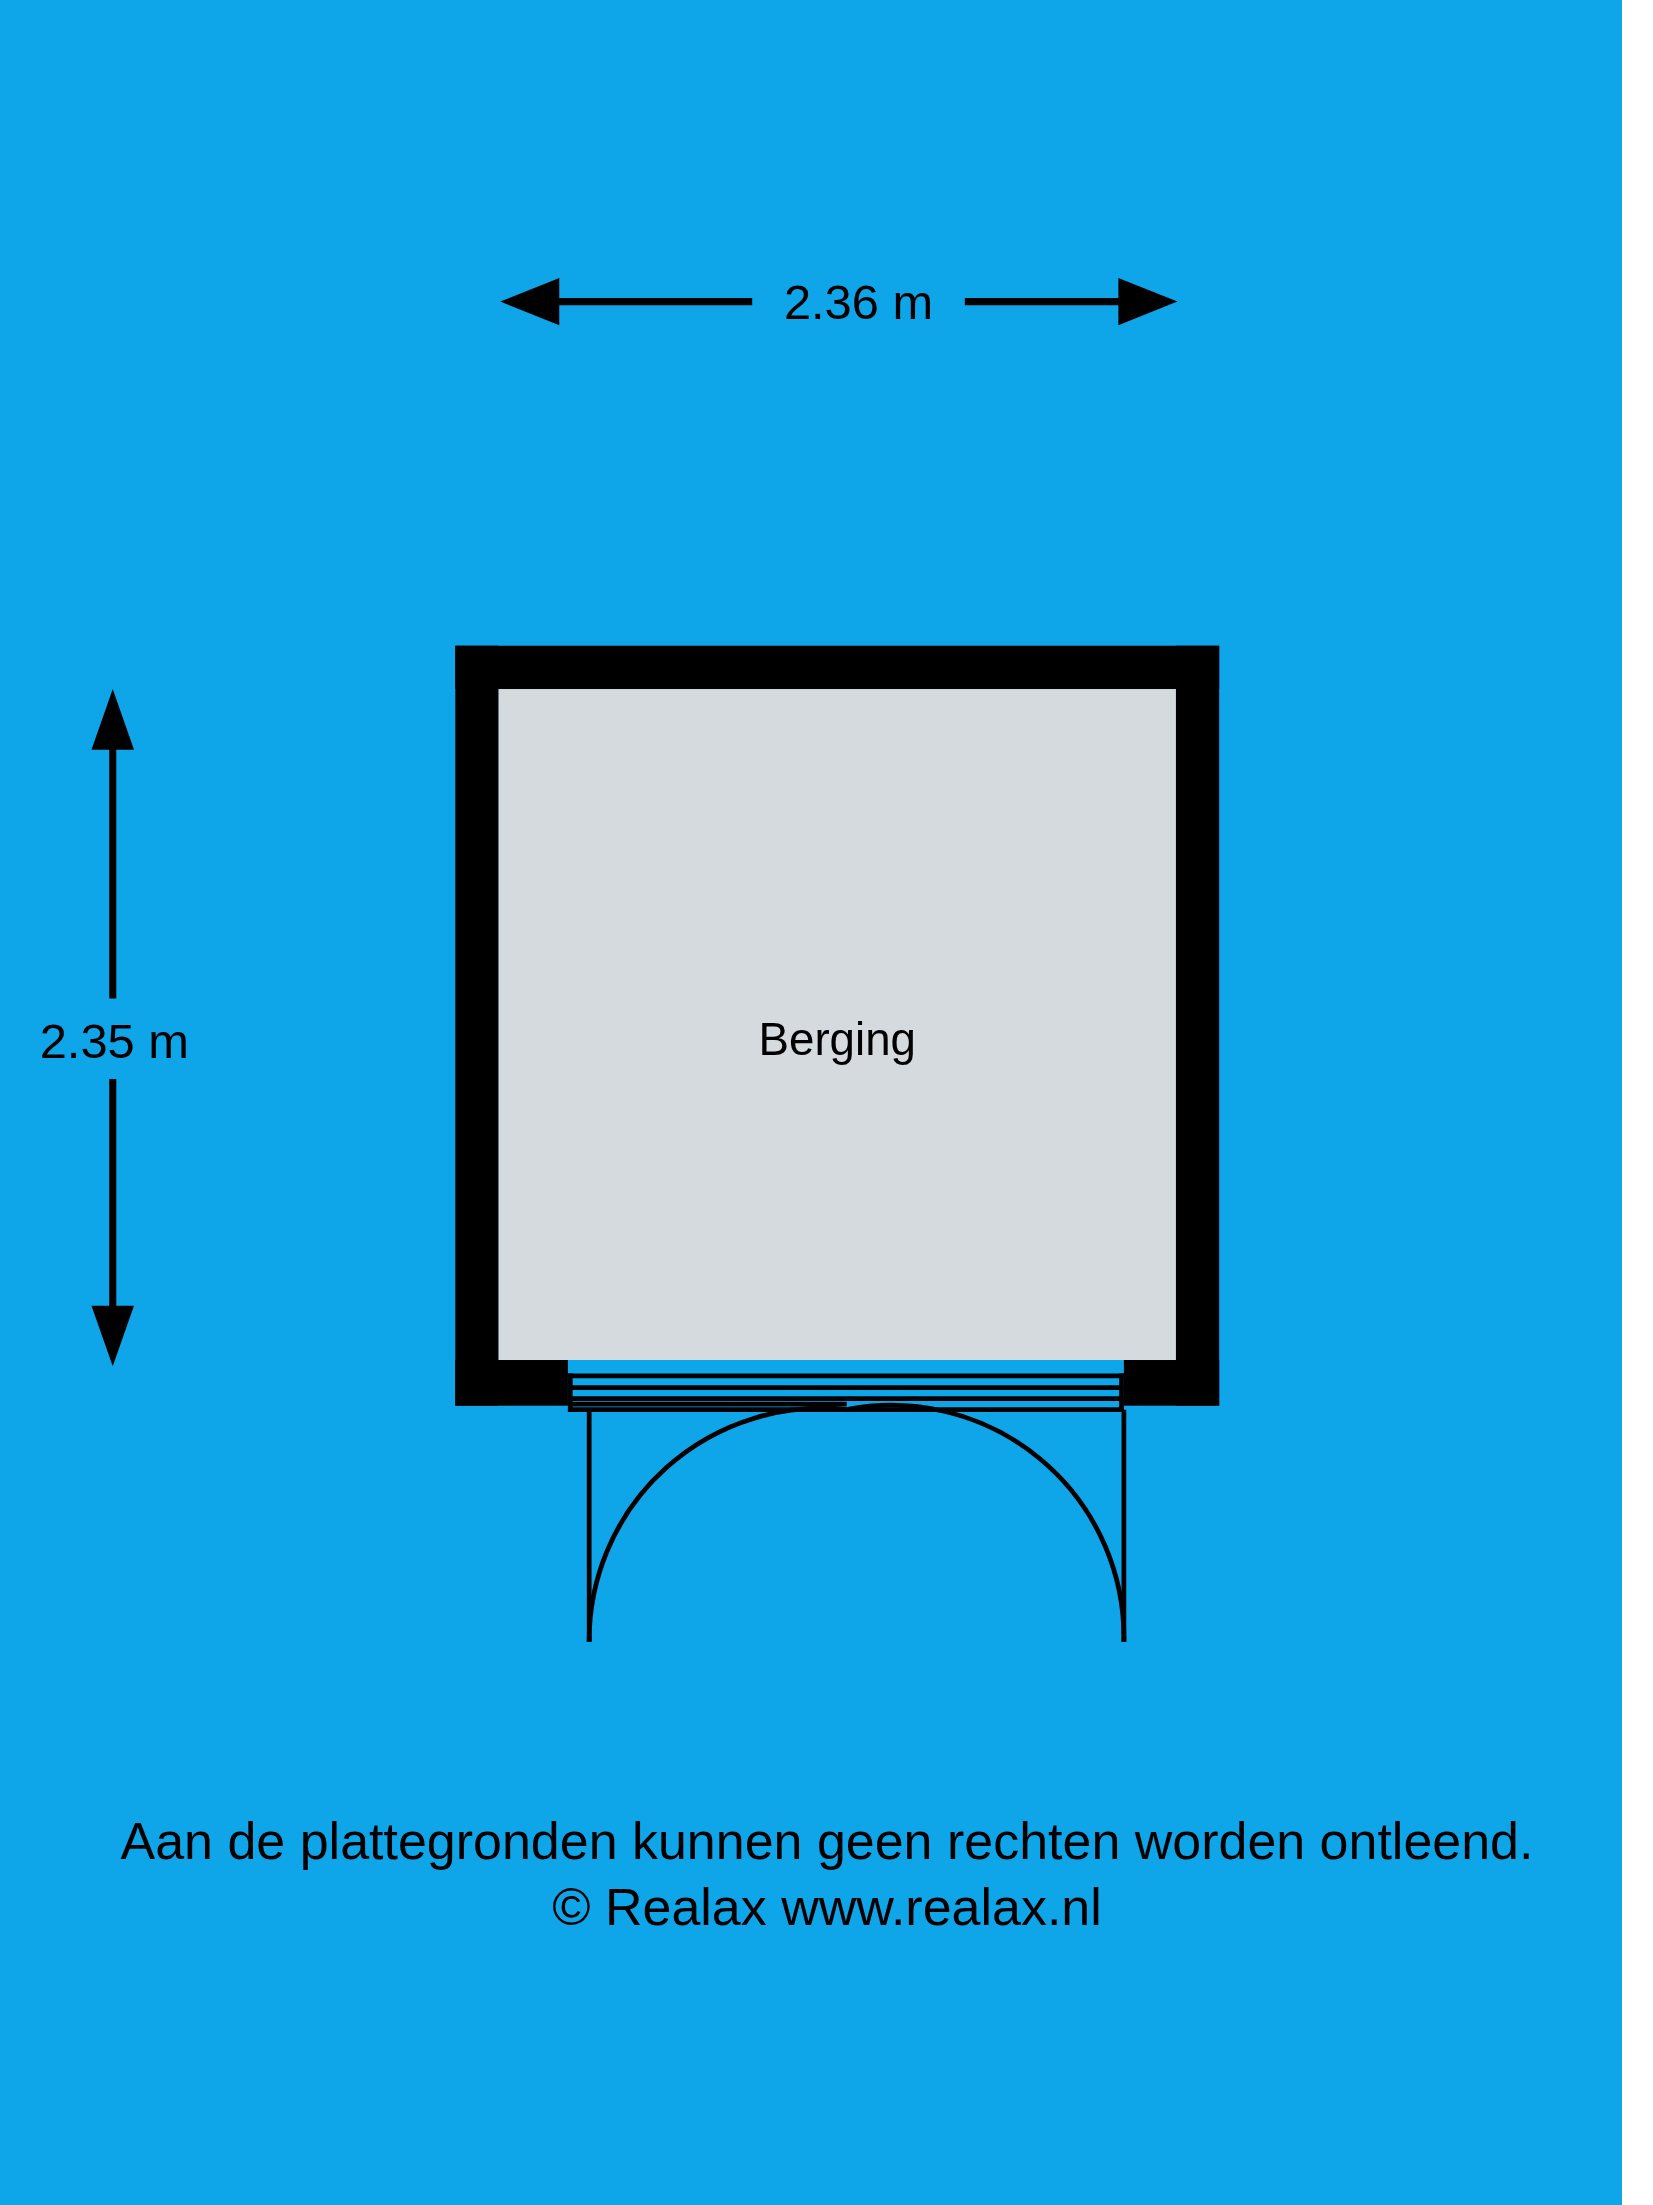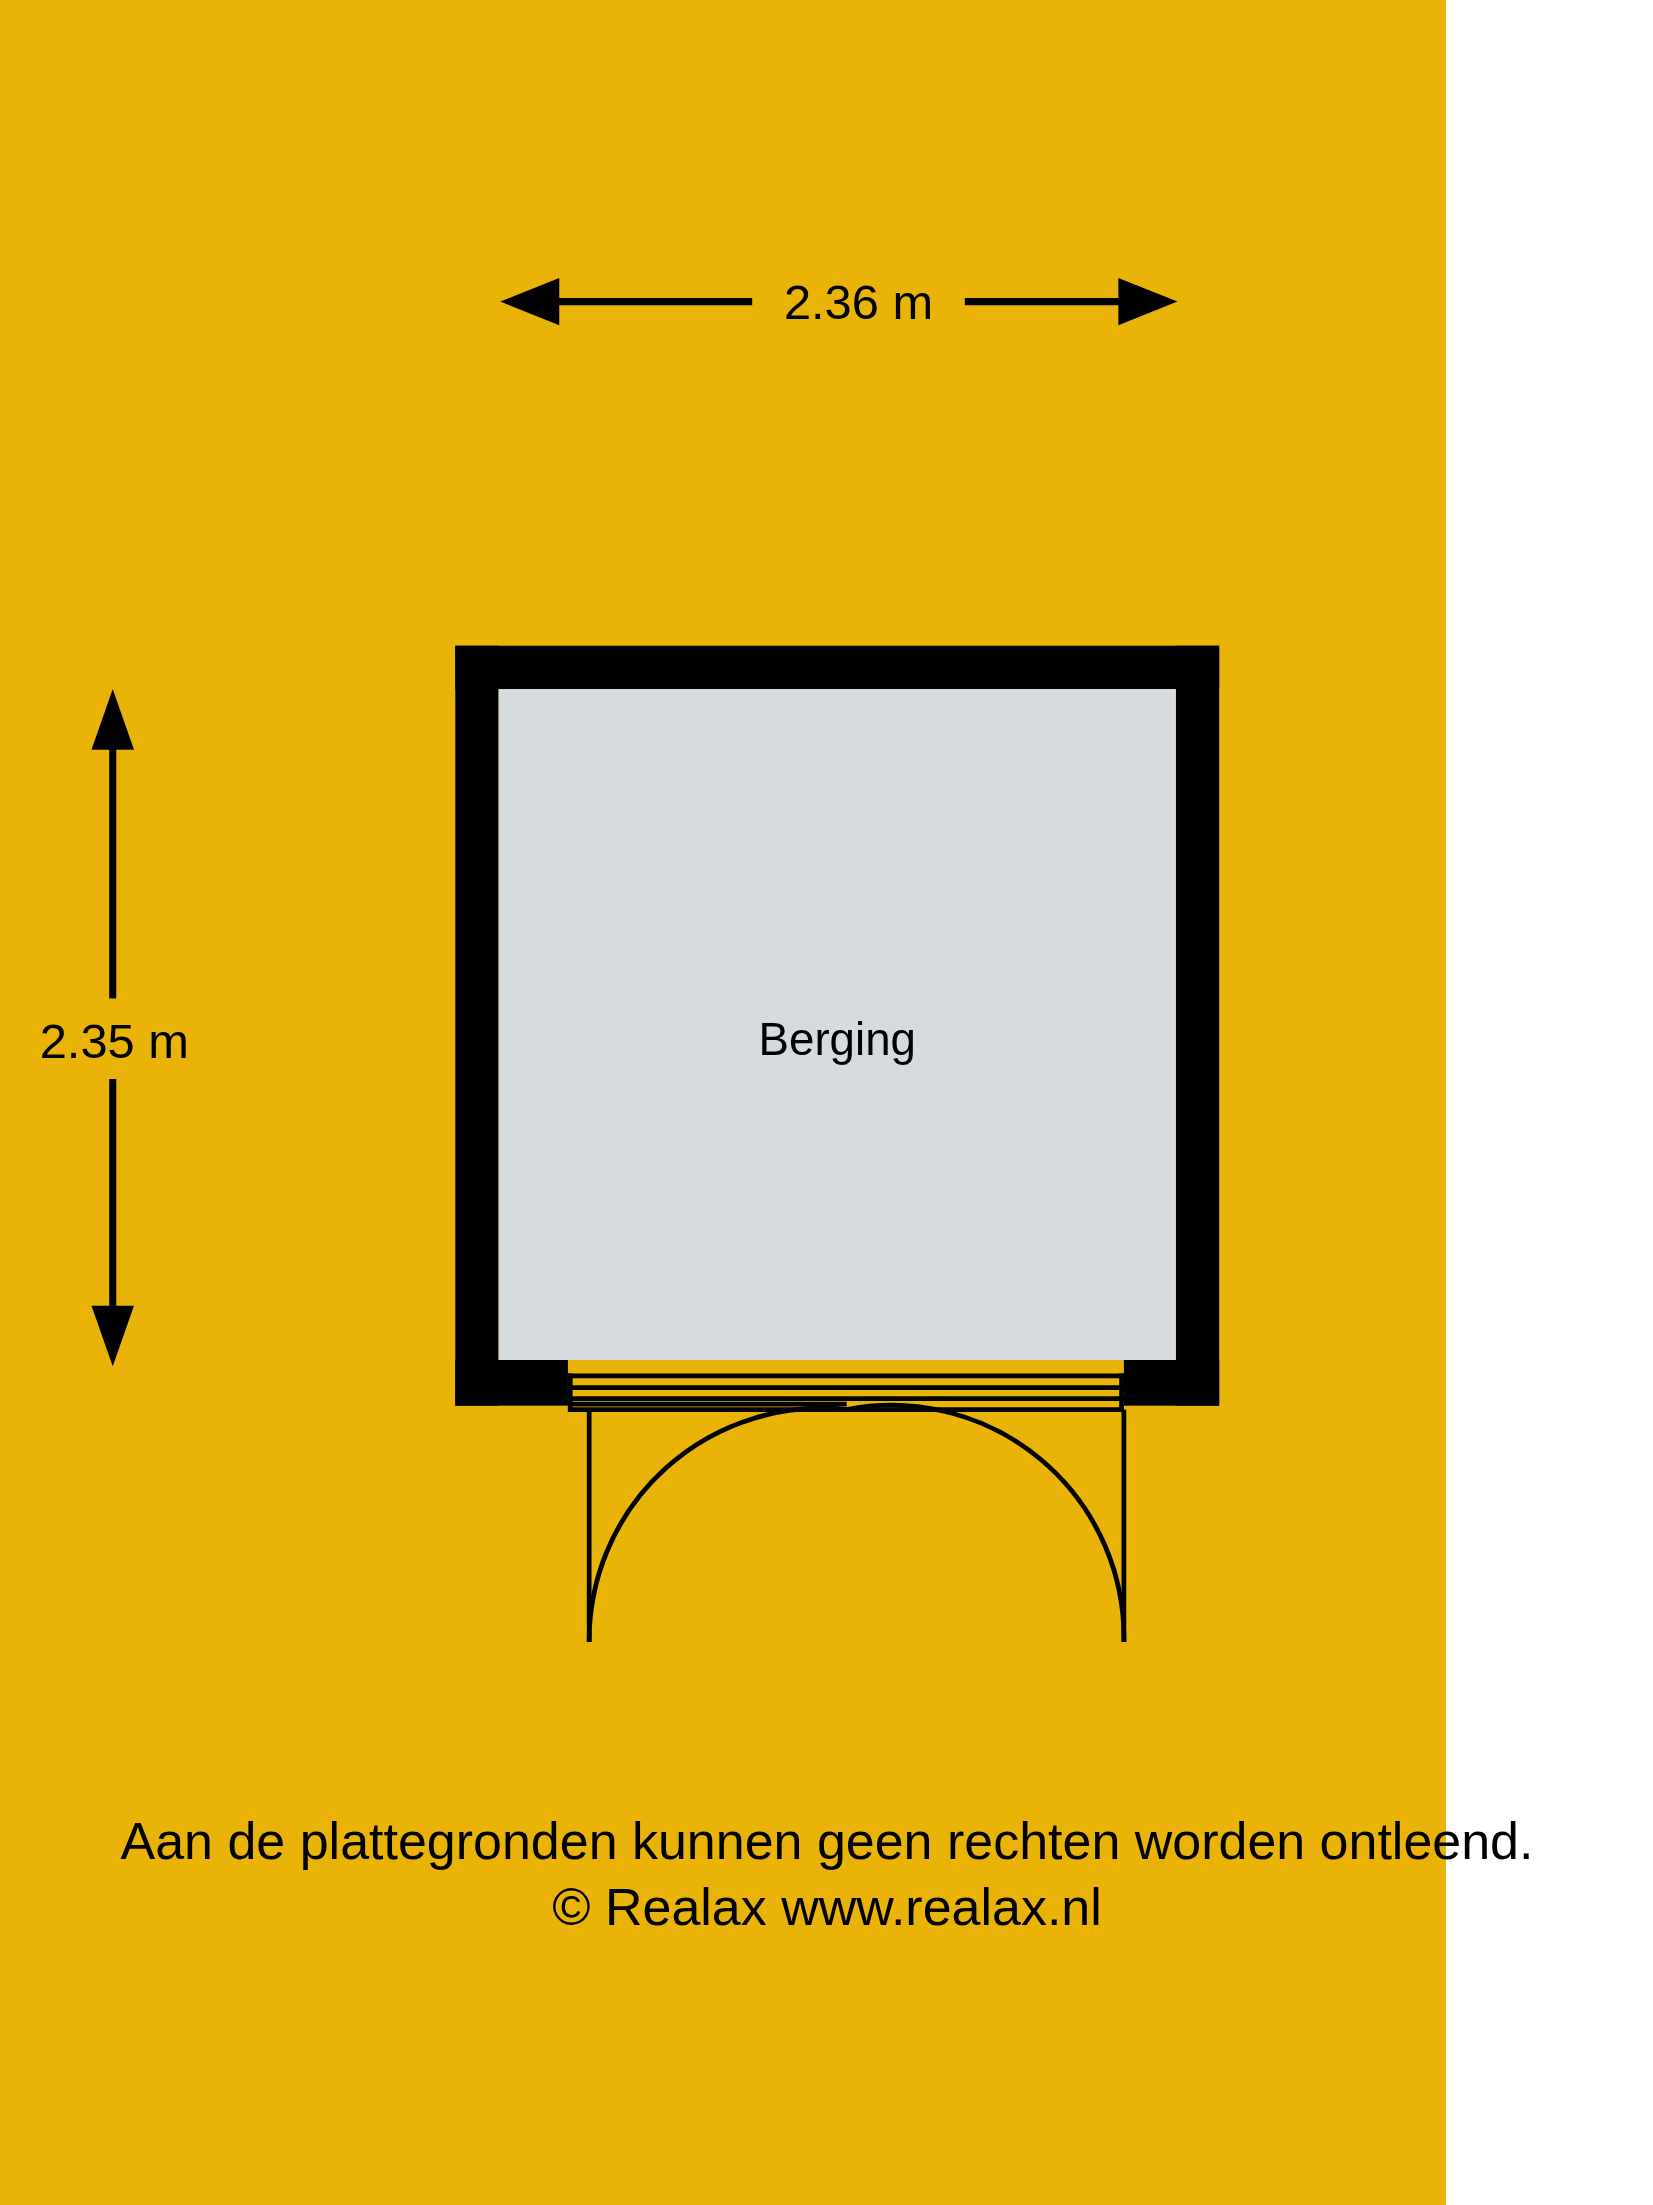--- a/index.html
+++ b/index.html
@@ -9,23 +9,23 @@
   }
   body {
     width: 1654px;
     height: 2205px;
     overflow: hidden;
     font-family: "Liberation Sans", sans-serif;
     color: #000000;
   }
   #page {
     position: relative;
-    width: 1446px;
+    width: 1622px;
     height: 2205px;
-    background: #eab308;
+    background: #0ea5e9;
   }
   #plan-svg {
     position: absolute;
     left: 0;
     top: 0;
     width: 1654px;
     height: 2205px;
     display: block;
   }
   .dim-text {

